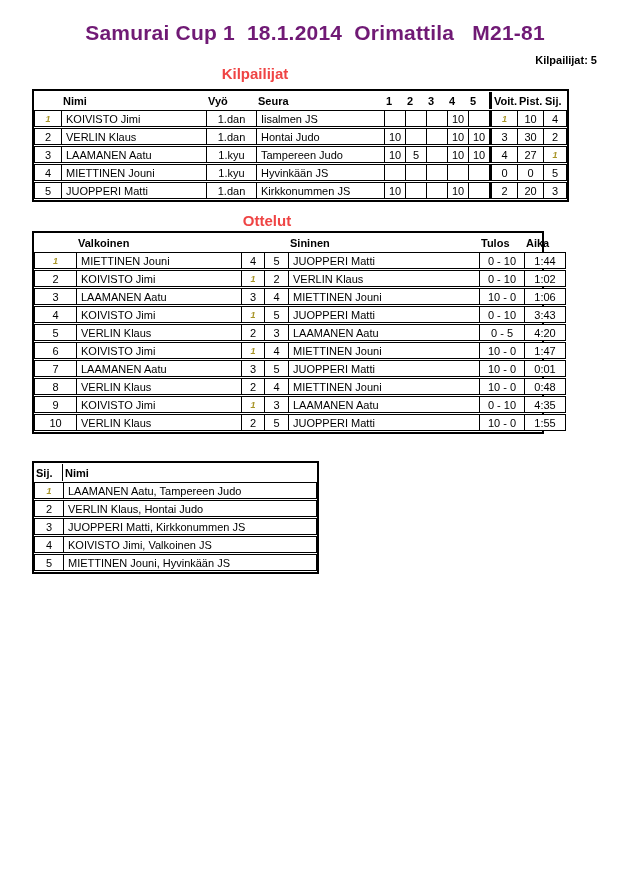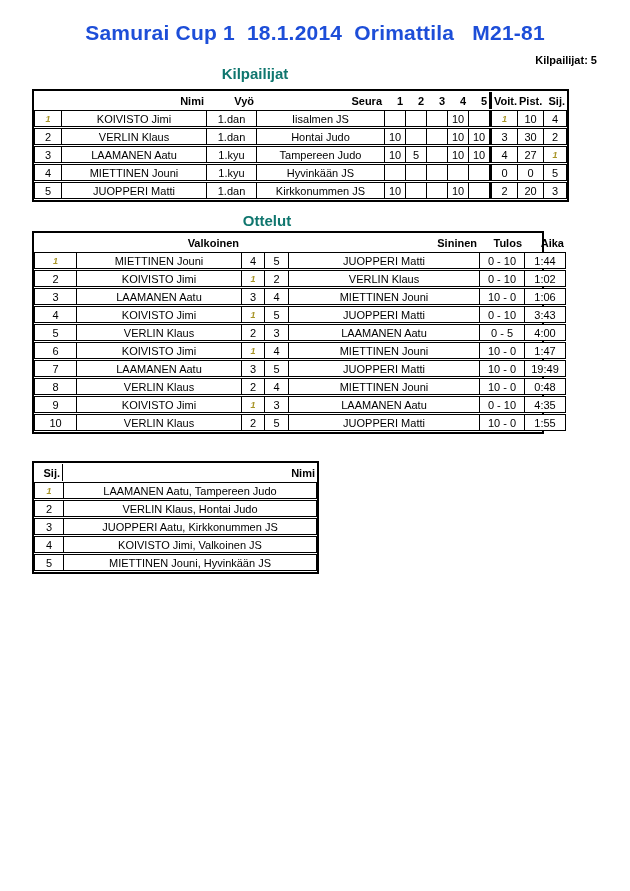--- a/index.html
+++ b/index.html
@@ -4,57 +4,57 @@
 <style>
   * { margin:0; padding:0; box-sizing:border-box; }
   html,body { background:#fff; }
   body {
     width:630px; height:891px; position:relative;
     font-family:"Liberation Sans", sans-serif; color:#000;
   }
   .page-title {
     position:absolute; top:21px; left:0; width:630px;
     text-align:center; font-size:21px; font-weight:bold; white-space:pre;
-    color:#1d4ed8; letter-spacing:0.2px;
+    color:#701a75; letter-spacing:0.2px;
   }
   .count-label {
     position:absolute; top:54px; left:0; width:597px;
     text-align:right; font-size:11px; font-weight:bold;
   }
   .sec-heading {
     position:absolute; font-size:15px; font-weight:bold; text-align:center;
-    color:#0f766e;
+    color:#ef4444;
   }
   #heading-competitors { top:65px; left:32px; width:446px; }
   #heading-matches     { top:212px; left:32px; width:470px; }
   #heading-results     { top:462px; left:32px; width:284px; }
 
   .tbl-wrap { position:absolute; border:2px solid #000; background:#fff; }
   #tbl-competitors { top:89px;  left:32px; width:537px; }
   #tbl-matches     { top:231px; left:32px; width:512px; }
   #tbl-results     { top:461px; left:32px; width:287px; }
 
   table {
     width:100%; table-layout:fixed;
     border-collapse:separate; border-spacing:0 1px;
     font-size:11px;
   }
   th {
     font-weight:bold; height:17px; padding:0 2px;
-    text-align:right; white-space:nowrap; overflow:hidden;
+    text-align:left; white-space:nowrap; overflow:hidden;
     vertical-align:middle;
   }
   td {
     height:17px; padding:0 4px;
     border-top:1px solid #000; border-bottom:1px solid #000; border-left:1px solid #000;
     white-space:nowrap; overflow:hidden; vertical-align:middle;
     background:#fff;
   }
   td:last-child { border-right:1px solid #000; }
-  .l { text-align:center; }
+  .l { text-align:left; }
   .c { text-align:center; }
   th.l { text-align:right;padding-left:45px; }
   
   .sep { border-left:3px solid #000 !important; }
   th.sep { border-left:3px solid #000; }
   
   th.hdiv { border-right:1px solid #000; }
   
   td.one { color:var(--gold,#a89427); font-style:italic; font-size:9px; font-weight:bold; }
 </style>
@@ -243,41 +243,41 @@
           <td class="c">3:43</td>
         </tr>
 
         <tr>
           <td class="c">5</td>
           <td class="l">VERLIN Klaus</td>
           <td class="c">2</td>
           <td class="c">3</td>
           <td class="l">LAAMANEN Aatu</td>
           <td class="c">0 - 5</td>
-          <td class="c">4:00</td>
+          <td class="c">4:20</td>
         </tr>
 
         <tr>
           <td class="c">6</td>
           <td class="l">KOIVISTO Jimi</td>
           <td class="c one">1</td>
           <td class="c">4</td>
           <td class="l">MIETTINEN Jouni</td>
           <td class="c">10 - 0</td>
           <td class="c">1:47</td>
         </tr>
 
         <tr>
           <td class="c">7</td>
           <td class="l">LAAMANEN Aatu</td>
           <td class="c">3</td>
           <td class="c">5</td>
           <td class="l">JUOPPERI Matti</td>
           <td class="c">10 - 0</td>
-          <td class="c">19:49</td>
+          <td class="c">0:01</td>
         </tr>
 
         <tr>
           <td class="c">8</td>
           <td class="l">VERLIN Klaus</td>
           <td class="c">2</td>
           <td class="c">4</td>
           <td class="l">MIETTINEN Jouni</td>
           <td class="c">10 - 0</td>
           <td class="c">0:48</td>
@@ -327,21 +327,21 @@
           <td class="l">LAAMANEN Aatu, Tampereen Judo</td>
         </tr>
 
         <tr>
           <td class="c">2</td>
           <td class="l">VERLIN Klaus, Hontai Judo</td>
         </tr>
 
         <tr>
           <td class="c">3</td>
-          <td class="l">JUOPPERI Aatu, Kirkkonummen JS</td>
+          <td class="l">JUOPPERI Matti, Kirkkonummen JS</td>
         </tr>
 
         <tr>
           <td class="c">4</td>
           <td class="l">KOIVISTO Jimi, Valkoinen JS</td>
         </tr>
 
         <tr>
           <td class="c">5</td>
           <td class="l">MIETTINEN Jouni, Hyvinkään JS</td>

